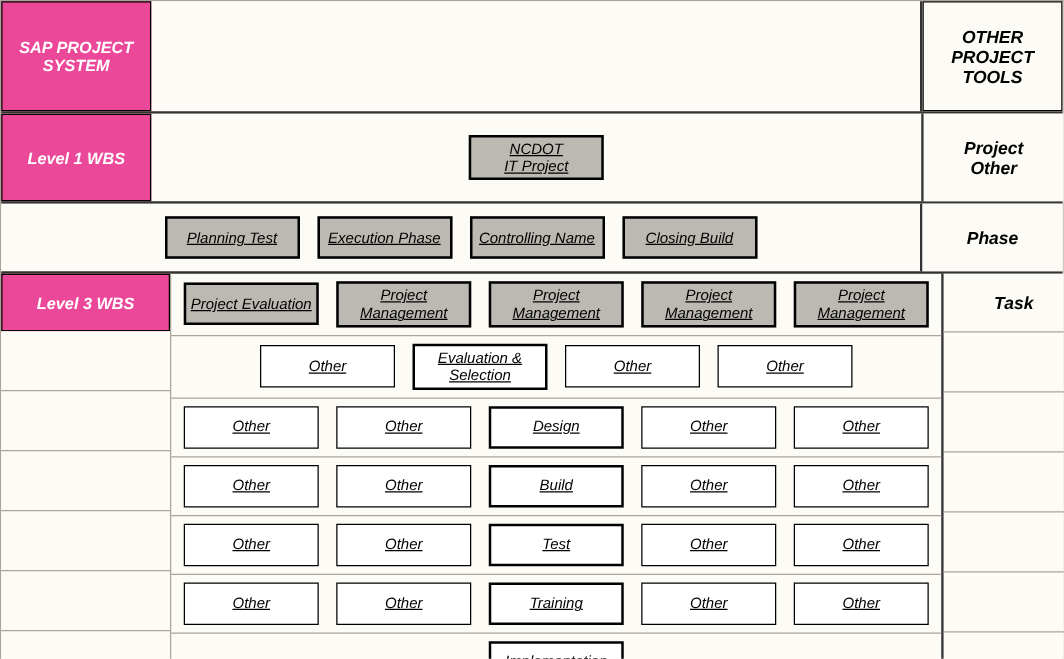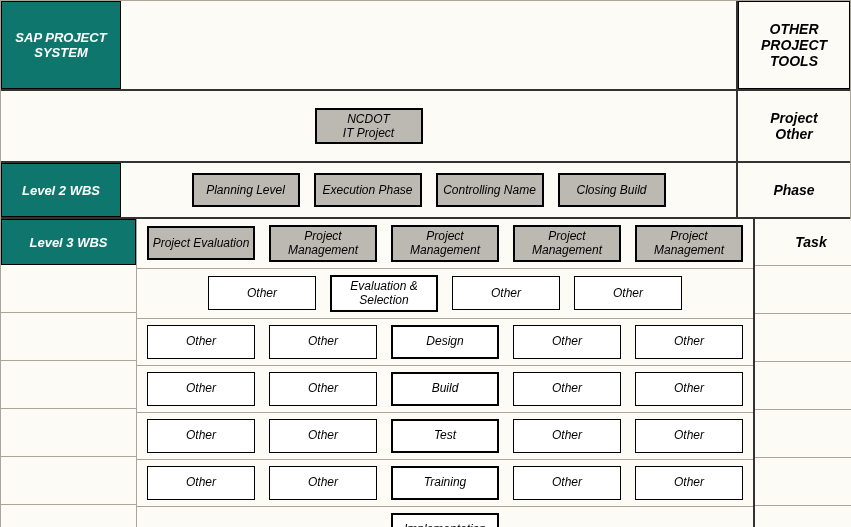--- a/index.html
+++ b/index.html
@@ -28,36 +28,37 @@
   .left-cell {
     width: 120px;
     flex-shrink: 0;
     display: flex;
     align-items: center;
     justify-content: center;
     text-align: center;
     border-right: 1px solid #aaa598;
   }
   .blue-hdr {
-    background: #0f766e;
+    background: #ec4899;
     color: #fff;
     font-weight: bold;
     font-style: italic;
     font-size: 13px;
     border: 1px solid #000;
     padding: 4px 2px;
   }
   .mid-area {
     flex: 1 1 auto;
     display: flex;
     align-items: center;
     justify-content: center;
     gap: 14px;
     padding: 6px 10px;
     border-right: 2px solid #333;
+    text-decoration: underline;
   }
   .right-cell {
     width: 112px;
     flex-shrink: 0;
     display: flex;
     align-items: center;
     justify-content: center;
     text-align: center;
     font-weight: bold;
     font-style: italic;
@@ -98,35 +99,35 @@
 
 <div class="grid">
 
   <div class="row thick-bottom" style="min-height:44px">
     <div class="left-cell blue-hdr">SAP PROJECT SYSTEM</div>
     <div class="mid-area"></div>
     <div class="right-cell bordered">OTHER PROJECT TOOLS</div>
   </div>
 
   <div class="row thick-bottom" style="min-height:54px">
+    <div class="left-cell blue-hdr">Level 1 WBS</div>
     <div class="mid-area">
       <div class="box placeholder"></div>
       <div class="box placeholder"></div>
       <div class="box gray" style="white-space:pre-line">NCDOT
 IT Project</div>
       <div class="box placeholder"></div>
       <div class="box placeholder"></div>
     </div>
     <div class="right-cell">Project Other</div>
   </div>
 
   <div class="row thick-bottom" style="min-height:54px">
-    <div class="left-cell blue-hdr">Level 2 WBS</div>
     <div class="mid-area">
-      <div class="box gray">Planning Level</div>
+      <div class="box gray">Planning Test</div>
       <div class="box gray">Execution Phase</div>
       <div class="box gray">Controlling Name</div>
       <div class="box gray">Closing Build</div>
     </div>
     <div class="right-cell">Phase</div>
   </div>
 
   <div style="display:flex">
     <div style="width:136px;flex-shrink:0;border-right:1px solid #aaa598;display:flex;flex-direction:column">
       <div class="blue-hdr" style="height:46px;display:flex;align-items:center;justify-content:center">Level 3 WBS</div>

